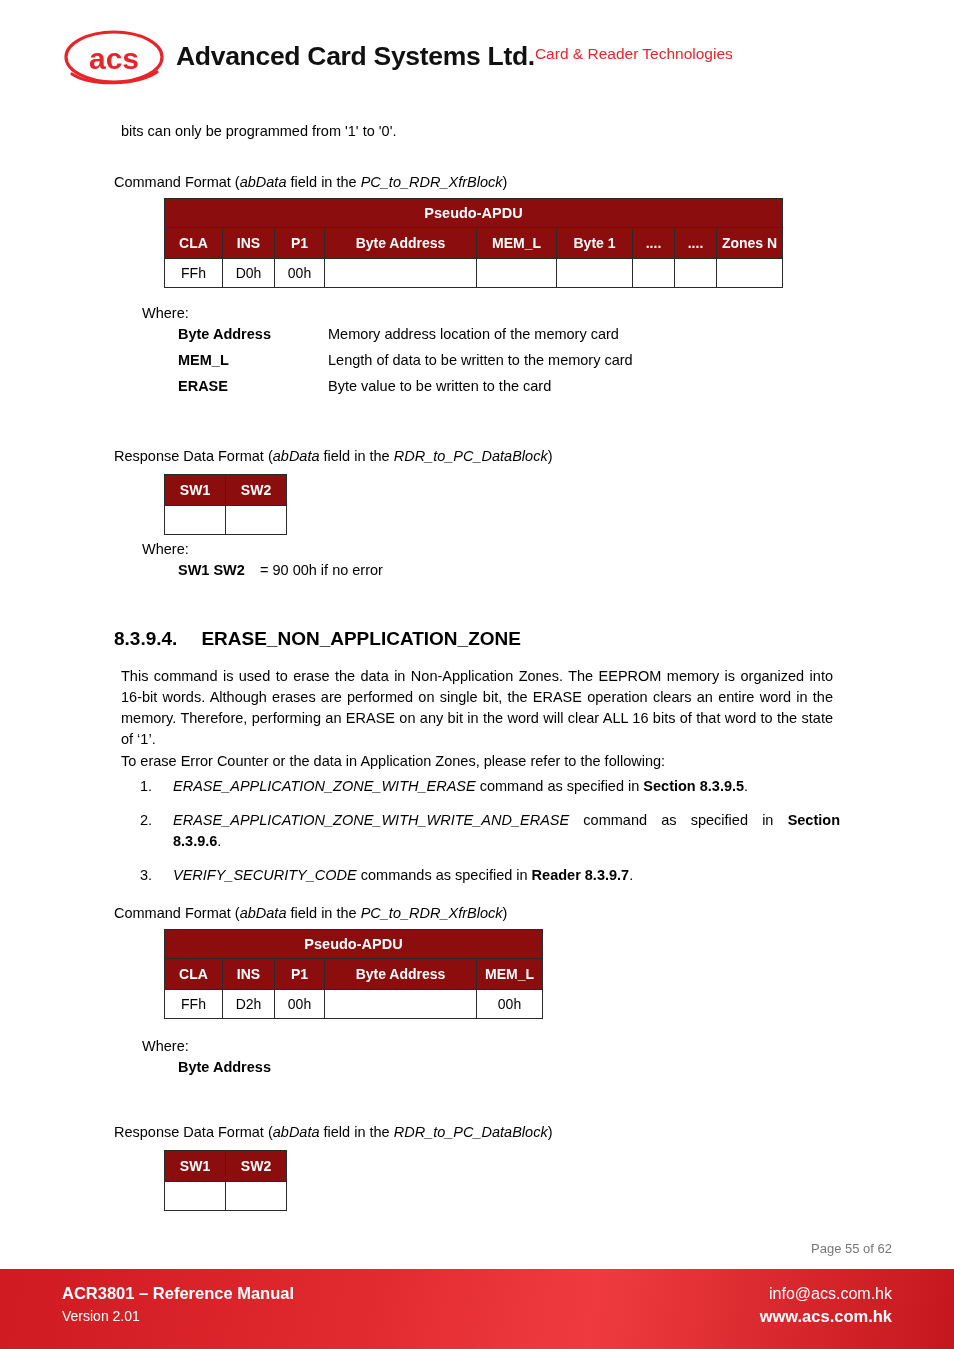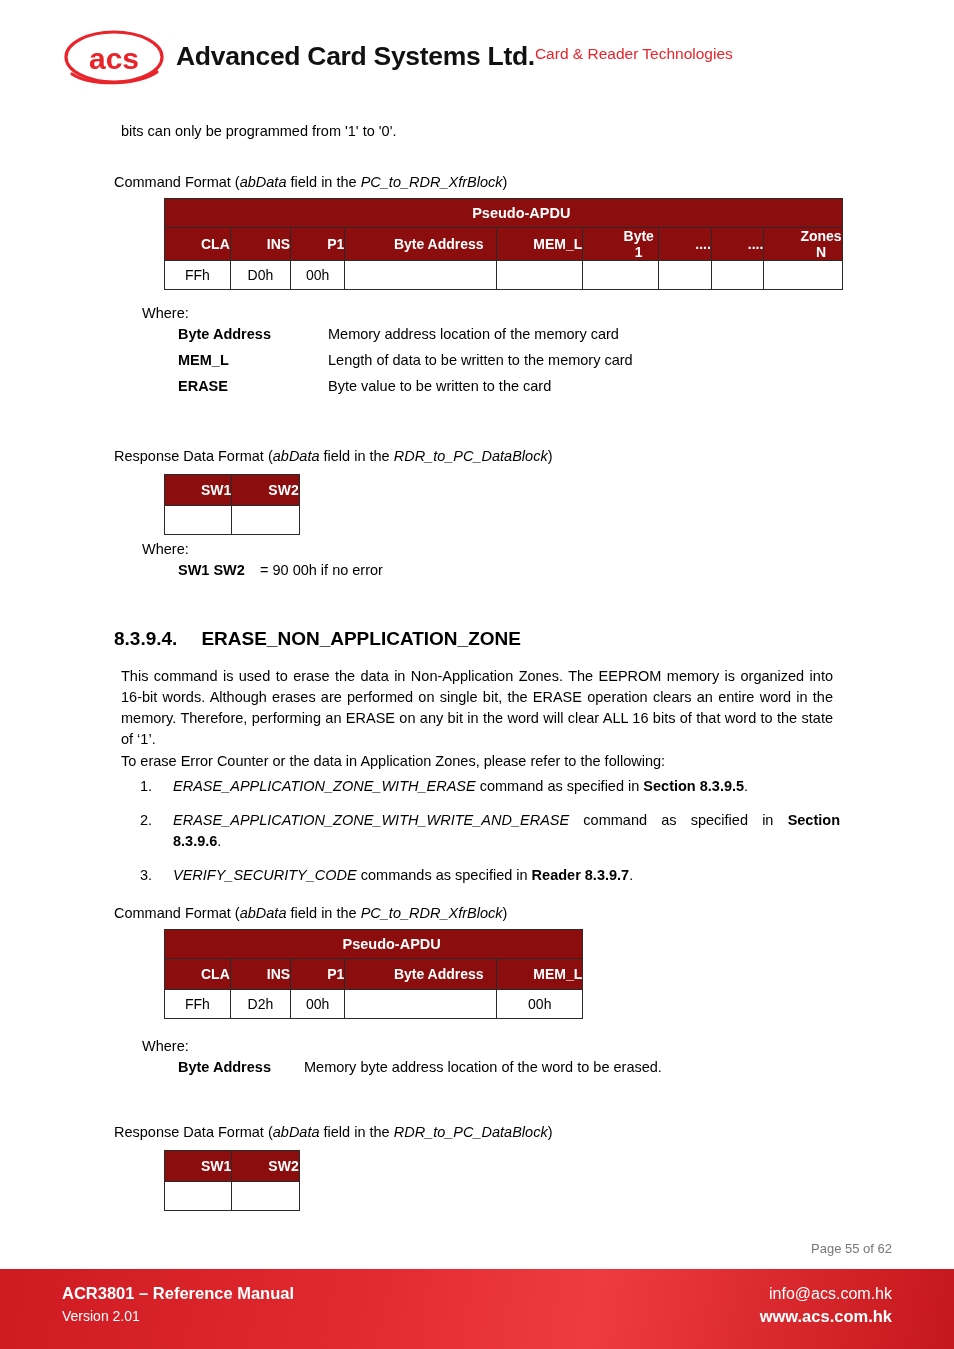--- a/index.html
+++ b/index.html
@@ -86,21 +86,20 @@
     border: 1px solid #2a2a2a;
     text-align: center;
     vertical-align: middle;
     padding: 0;
   }
   table.apdu th {
     background: #8b0d0d;
     color: #ffffff;
     font-weight: bold;
     height: 30px;
-    padding-left: 36px;
   }
   table.apdu th.title-row {
     height: 28px;
     font-size: 14.5px;
   }
   table.apdu td {
     background: #ffffff;
     color: #000000;
     height: 28px;
     font-size: 14px;
@@ -399,21 +398,20 @@
       </tr>
     </tbody>
       </table>
   </div>
 
   <div class="abs" style="left:114px; top:1038px; width:726px;">
     <p class="where-label">Where:</p>
     <div class="defs">
       <div class="def-row">
         <span class="def-term" style="width:126px">Byte Address</span>
-        <span class="def-desc">Memory byte address location of the word to be erased.</span>
       </div>
     </div>
   </div>
 
   <div class="abs" style="left:114px; top:1122px; width:726px;">
     <p class="caption"><span>Response Data Format (</span><i>abData</i><span> field in the </span><i>RDR_to_PC_DataBlock</i><span>)</span></p>
   </div>
 
   <div class="abs" style="left:164px; top:1150px;">
     <table class="apdu">

